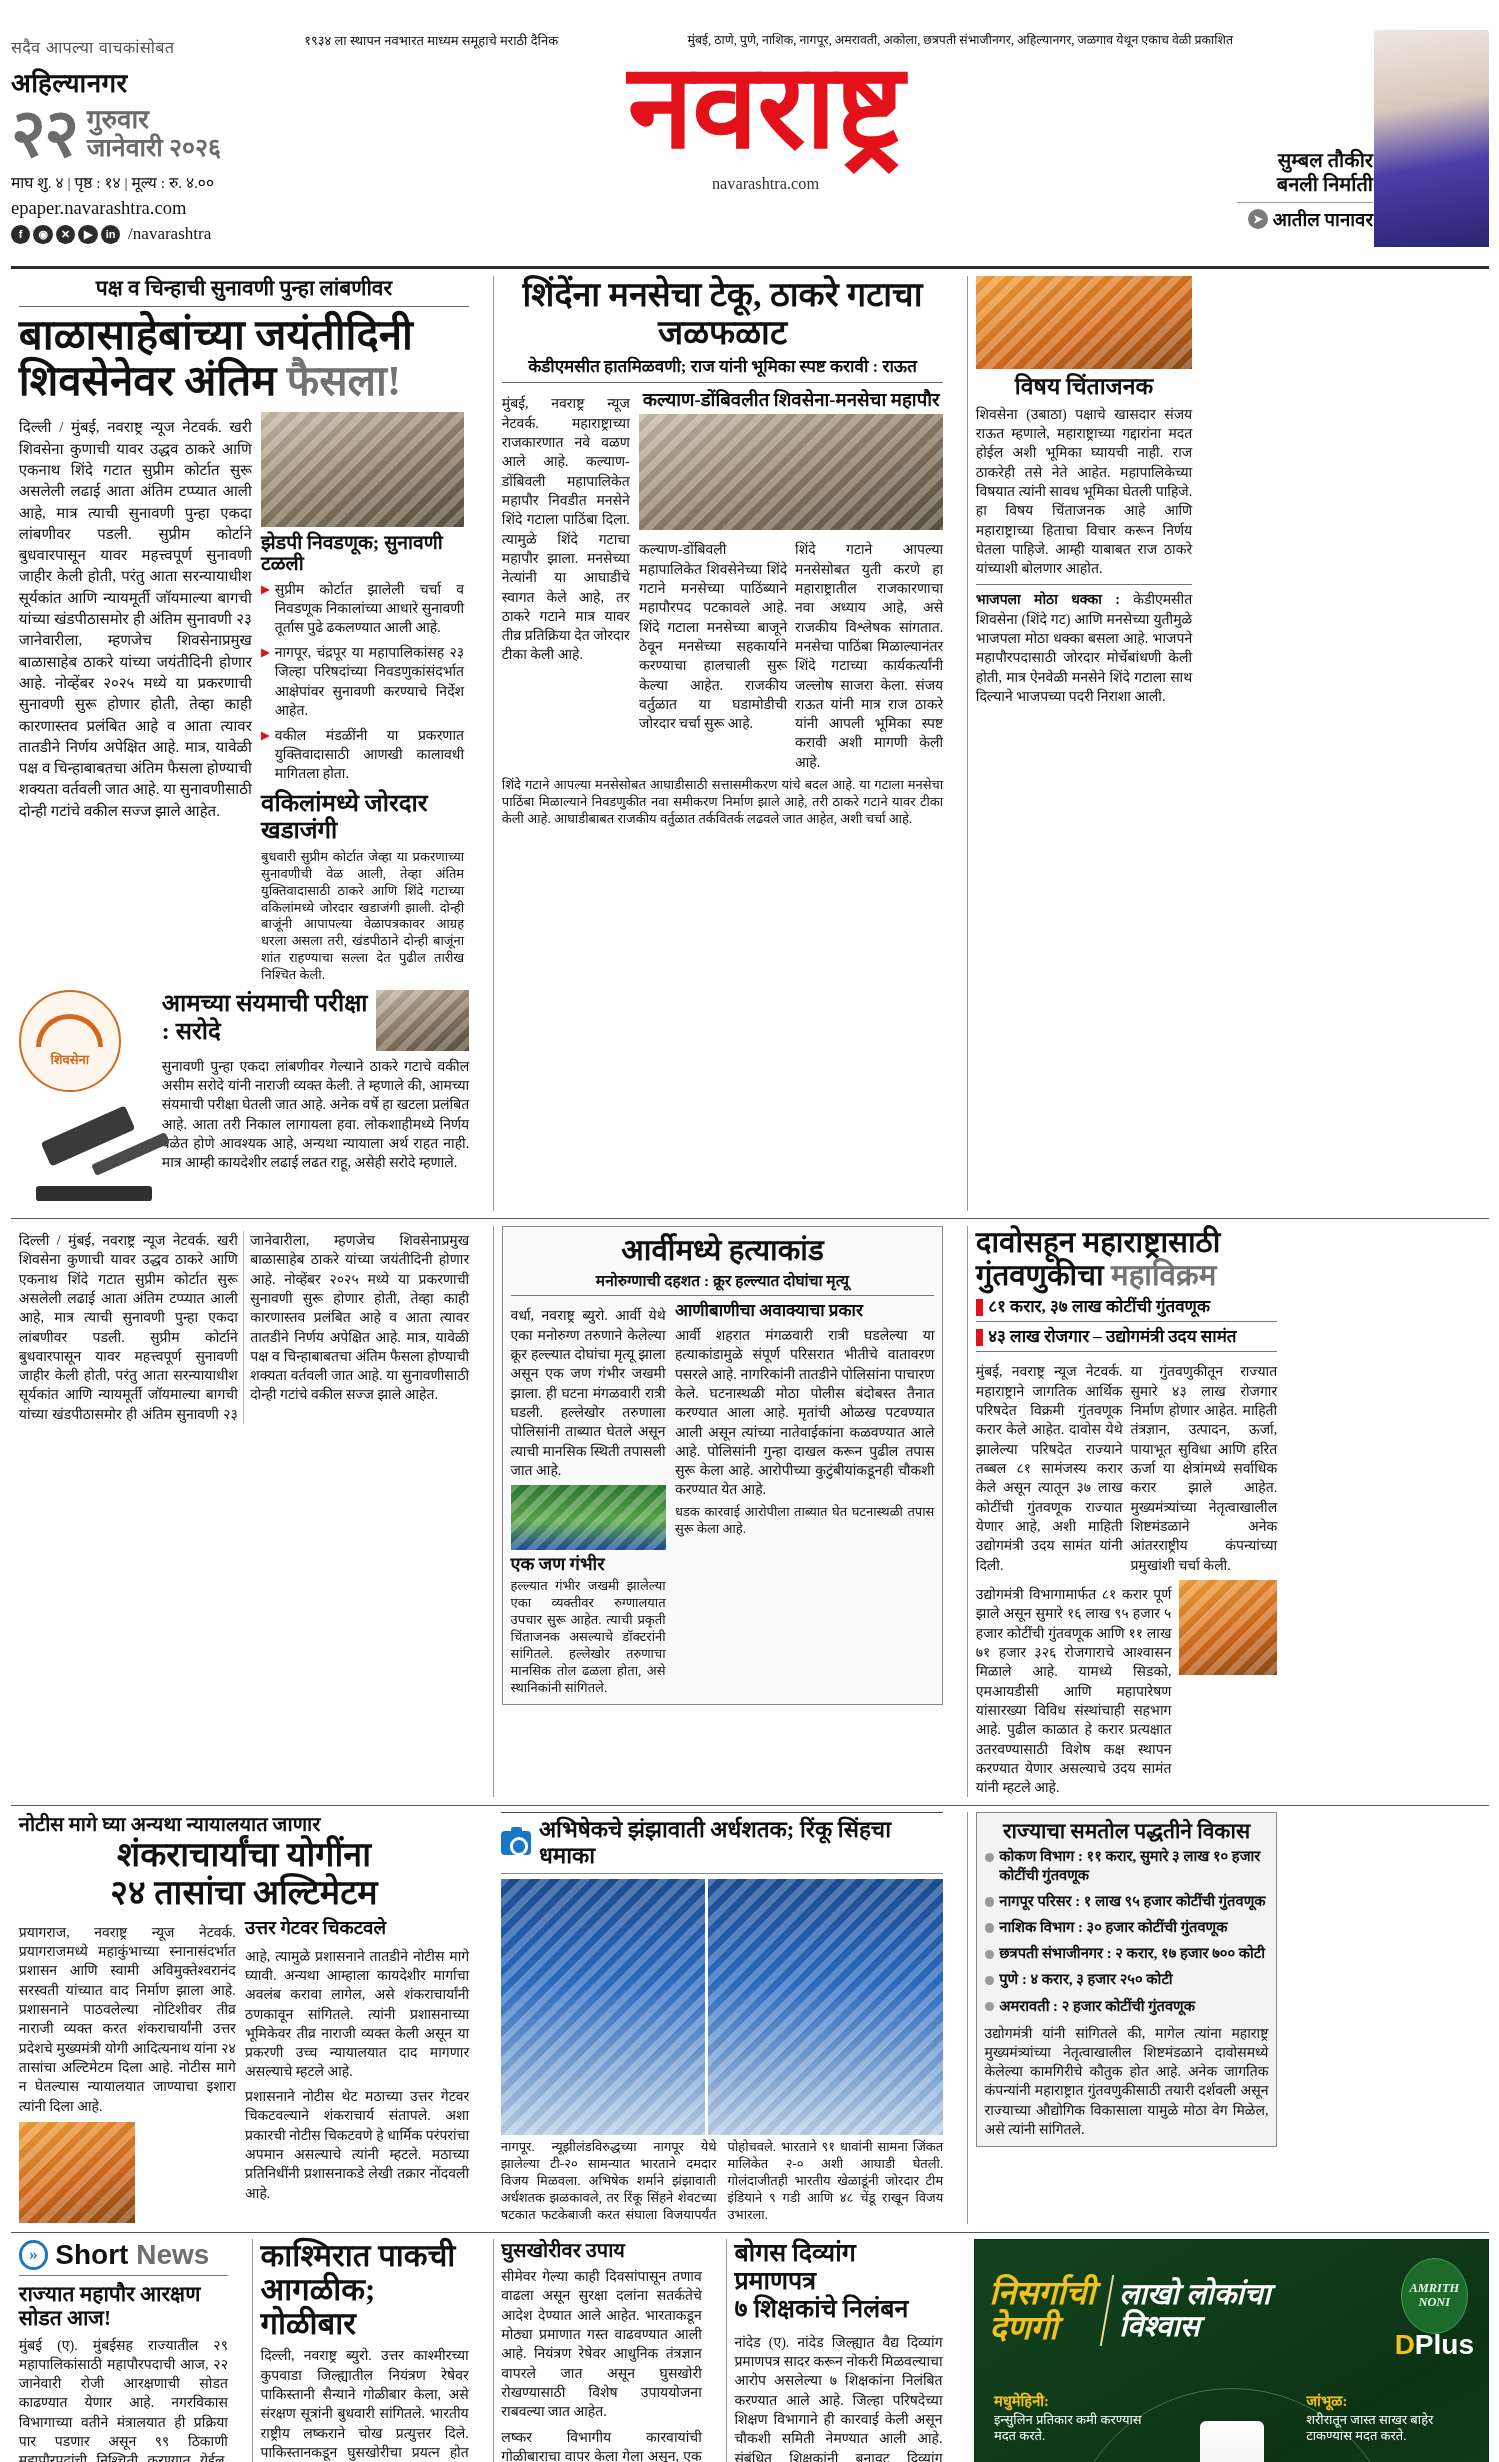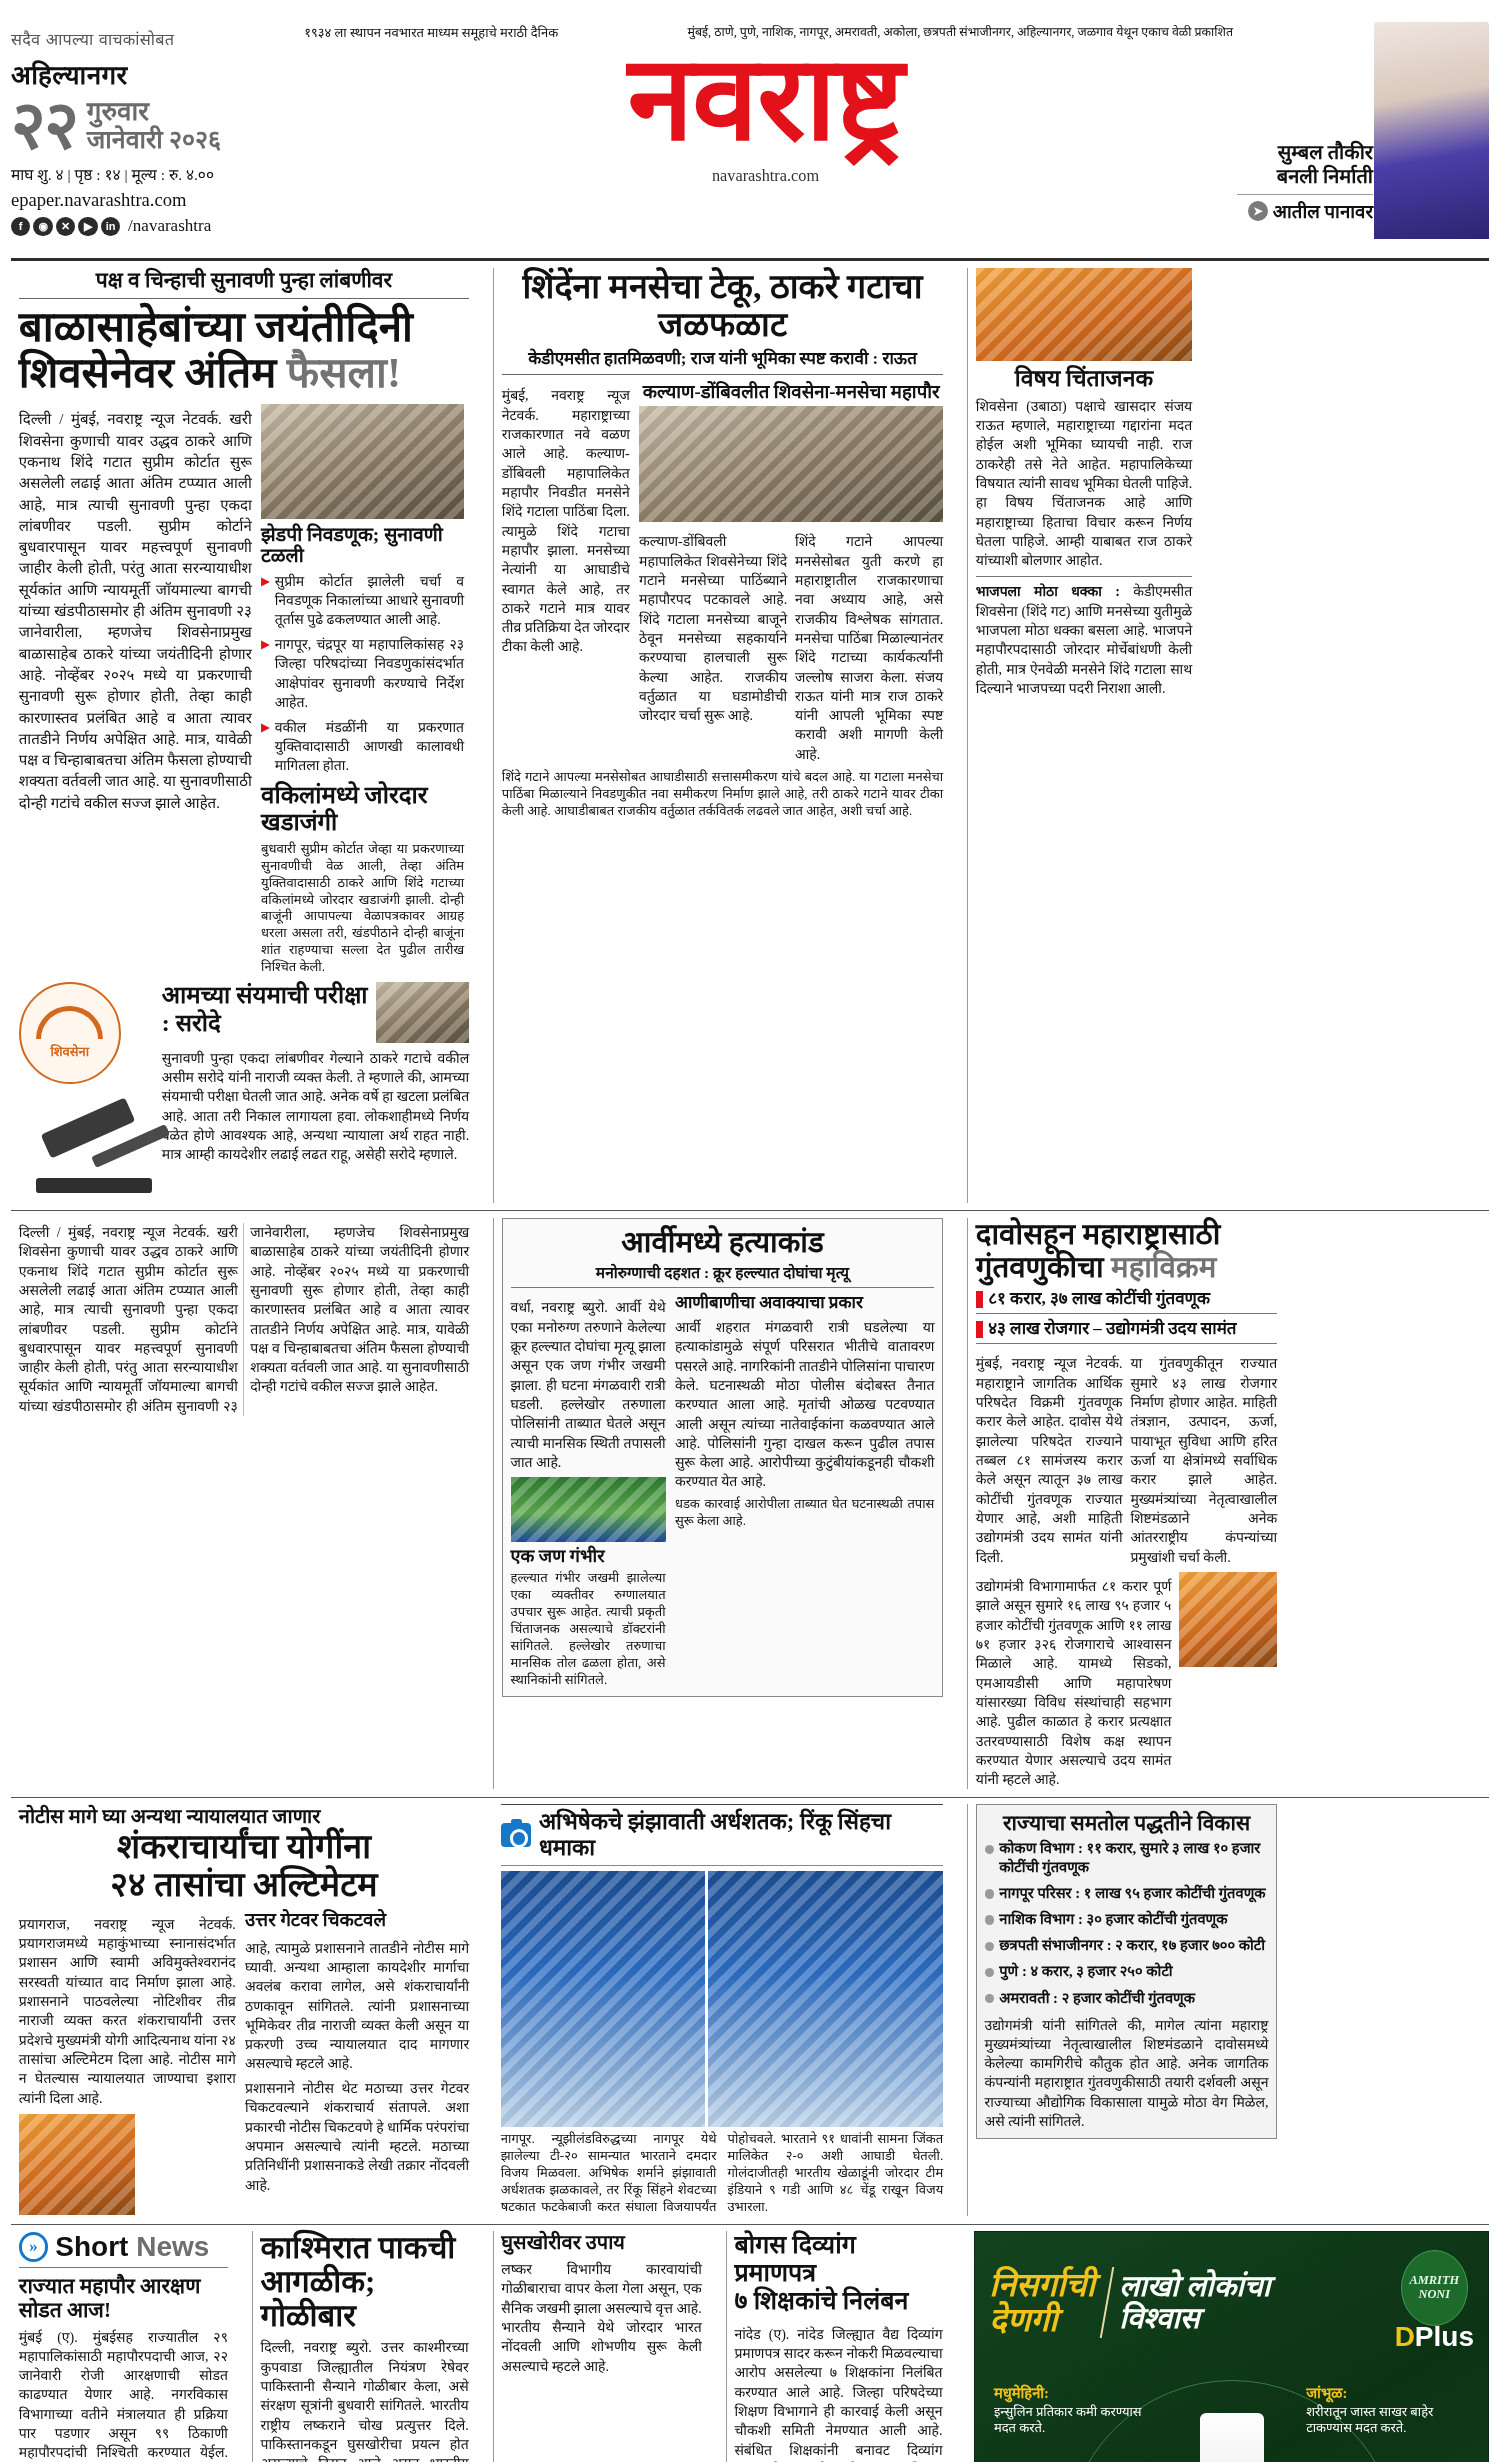--- a/index.html
+++ b/index.html
@@ -2,21 +2,21 @@
 <html style="font-size:12.4px"><head>
 <meta charset="utf-8">
 <style>
   * { box-sizing: border-box; margin: 0; padding: 0; }
   body {
     width: 1500px;
     background: #ffffff;
     font-family: "Liberation Serif", "DejaVu Serif", serif;
     color: #111;
   }
-  .page { width: 1500px; height: 2462px; position: relative; padding: 0 11px; }
+  .page { width: 1500px; height: 2462px; position: relative; padding: 8px 11px; }
 
   
   .masthead { display: flex; align-items: flex-start; padding: 11px 0 3.1px 0; height: 256px; position: relative; }
   .mh-left { width: 287px; padding-top: 17px; }
   .mh-tag { font-size: 16.3px; color: #555; font-family: "DejaVu Serif", serif; letter-spacing: 0.2px; }
   .mh-city { font-size: 26px; font-weight: bold; margin-top: 6.2px; letter-spacing: 0.4px; }
   .mh-daterow { display: flex; align-items: flex-start; margin-top: 3.1px; }
   .mh-daynum { font-size: 67px; font-weight: bold; color: #6b6b6b; line-height: .92; letter-spacing: -1.6px; }
   .mh-datecol { margin-left: 9.3px; padding-top: 3.1px; }
   .mh-weekday { font-size: 26px; font-weight: bold; color: #6b6b6b; line-height: 1.05; }
@@ -416,20 +416,21 @@
     </div>
 
     <div class="col vrule" style="width:233px;">
       <h1 class="hl-l" style="font-size:31px;">काश्मिरात पाकची</h1>
       <h1 class="hl-l" style="font-size:31px;">आगळीक; गोळीबार</h1>
       <div class="body-text sm">दिल्ली, नवराष्ट्र ब्युरो. उत्तर काश्मीरच्या कुपवाडा जिल्ह्यातील नियंत्रण रेषेवर पाकिस्तानी सैन्याने गोळीबार केला, असे संरक्षण सूत्रांनी बुधवारी सांगितले. भारतीय राष्ट्रीय लष्कराने चोख प्रत्युत्तर दिले. पाकिस्तानकडून घुसखोरीचा प्रयत्न होत असल्याचे दिसून आले असून भारतीय सैन्याने तो हाणून पाडला आहे.</div>
     </div>
 
     <div class="col vrule" style="width:225px;">
       <div class="hl-s" style="font-size:20px;">घुसखोरीवर उपाय</div>
+      <div class="body-text sm">सीमेवर गेल्या काही दिवसांपासून तणाव वाढला असून सुरक्षा दलांना सतर्कतेचे आदेश देण्यात आले आहेत. भारताकडून मोठ्या प्रमाणात गस्त वाढवण्यात आली आहे. नियंत्रण रेषेवर आधुनिक तंत्रज्ञान वापरले जात असून घुसखोरी रोखण्यासाठी विशेष उपाययोजना राबवल्या जात आहेत.</div>
       <div class="body-text sm" style="margin-top:6.2px;">लष्कर विभागीय कारवायांची गोळीबाराचा वापर केला गेला असून, एक सैनिक जखमी झाला असल्याचे वृत्त आहे. भारतीय सैन्याने येथे जोरदार भारत नोंदवली आणि शोभणीय सुरू केली असल्याचे म्हटले आहे.</div>
     </div>
 
     <div class="col vrule" style="width:233px;">
       <h1 class="hl-m" style="font-size:25px;">बोगस दिव्यांग प्रमाणपत्र</h1>
       <h1 class="hl-m" style="font-size:25px;">७ शिक्षकांचे निलंबन</h1>
       <div style="display:flex; gap:6.2px; margin-top:4.7px;">
         <div style="flex:1;" class="body-text sm">नांदेड (ए). नांदेड जिल्ह्यात वैद्य दिव्यांग प्रमाणपत्र सादर करून नोकरी मिळवल्याचा आरोप असलेल्या ७ शिक्षकांना निलंबित करण्यात आले आहे. जिल्हा परिषदेच्या शिक्षण विभागाने ही कारवाई केली असून चौकशी समिती नेमण्यात आली आहे. संबंधित शिक्षकांनी बनावट दिव्यांग प्रमाणपत्रे सादर केल्याचे तपासात निष्पन्न झाले.</div>
       </div>
       <div class="ph ph-crowd" style="height:71px; margin-top:4.7px;"></div>

